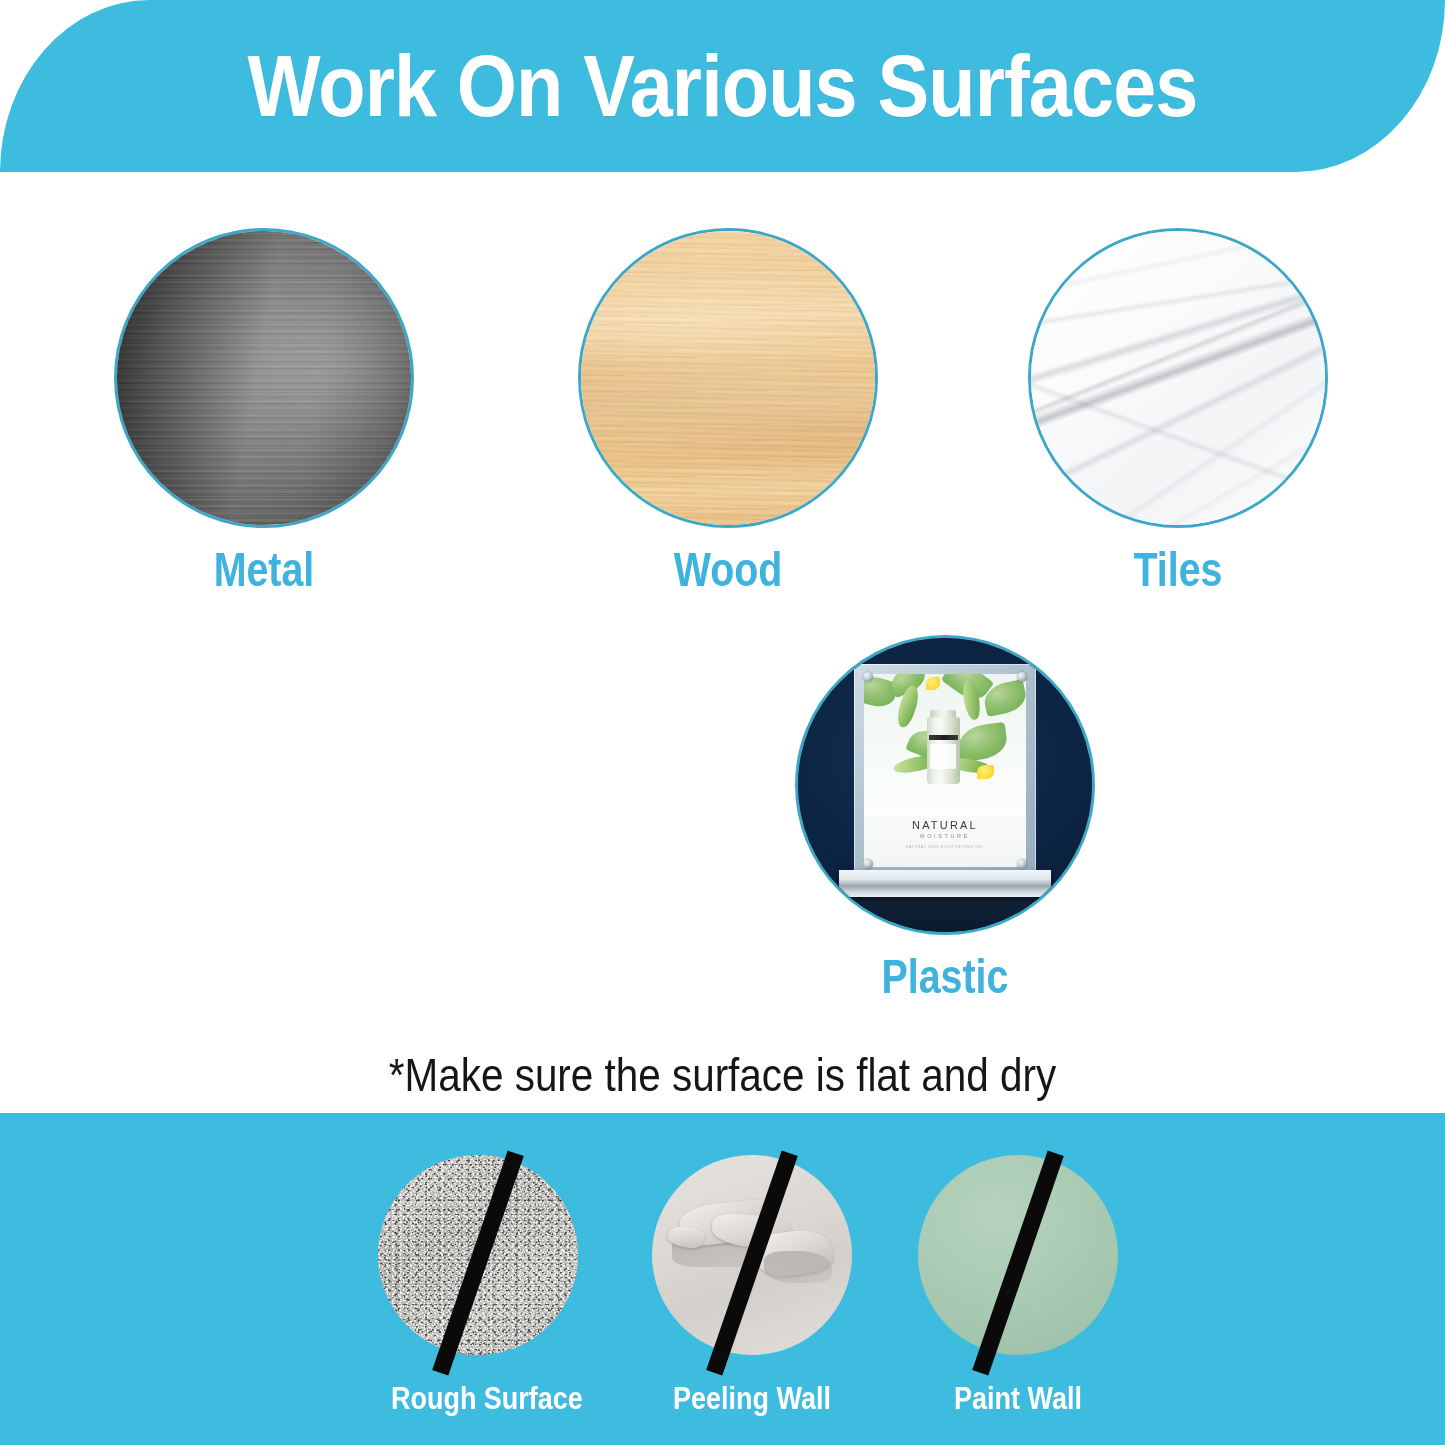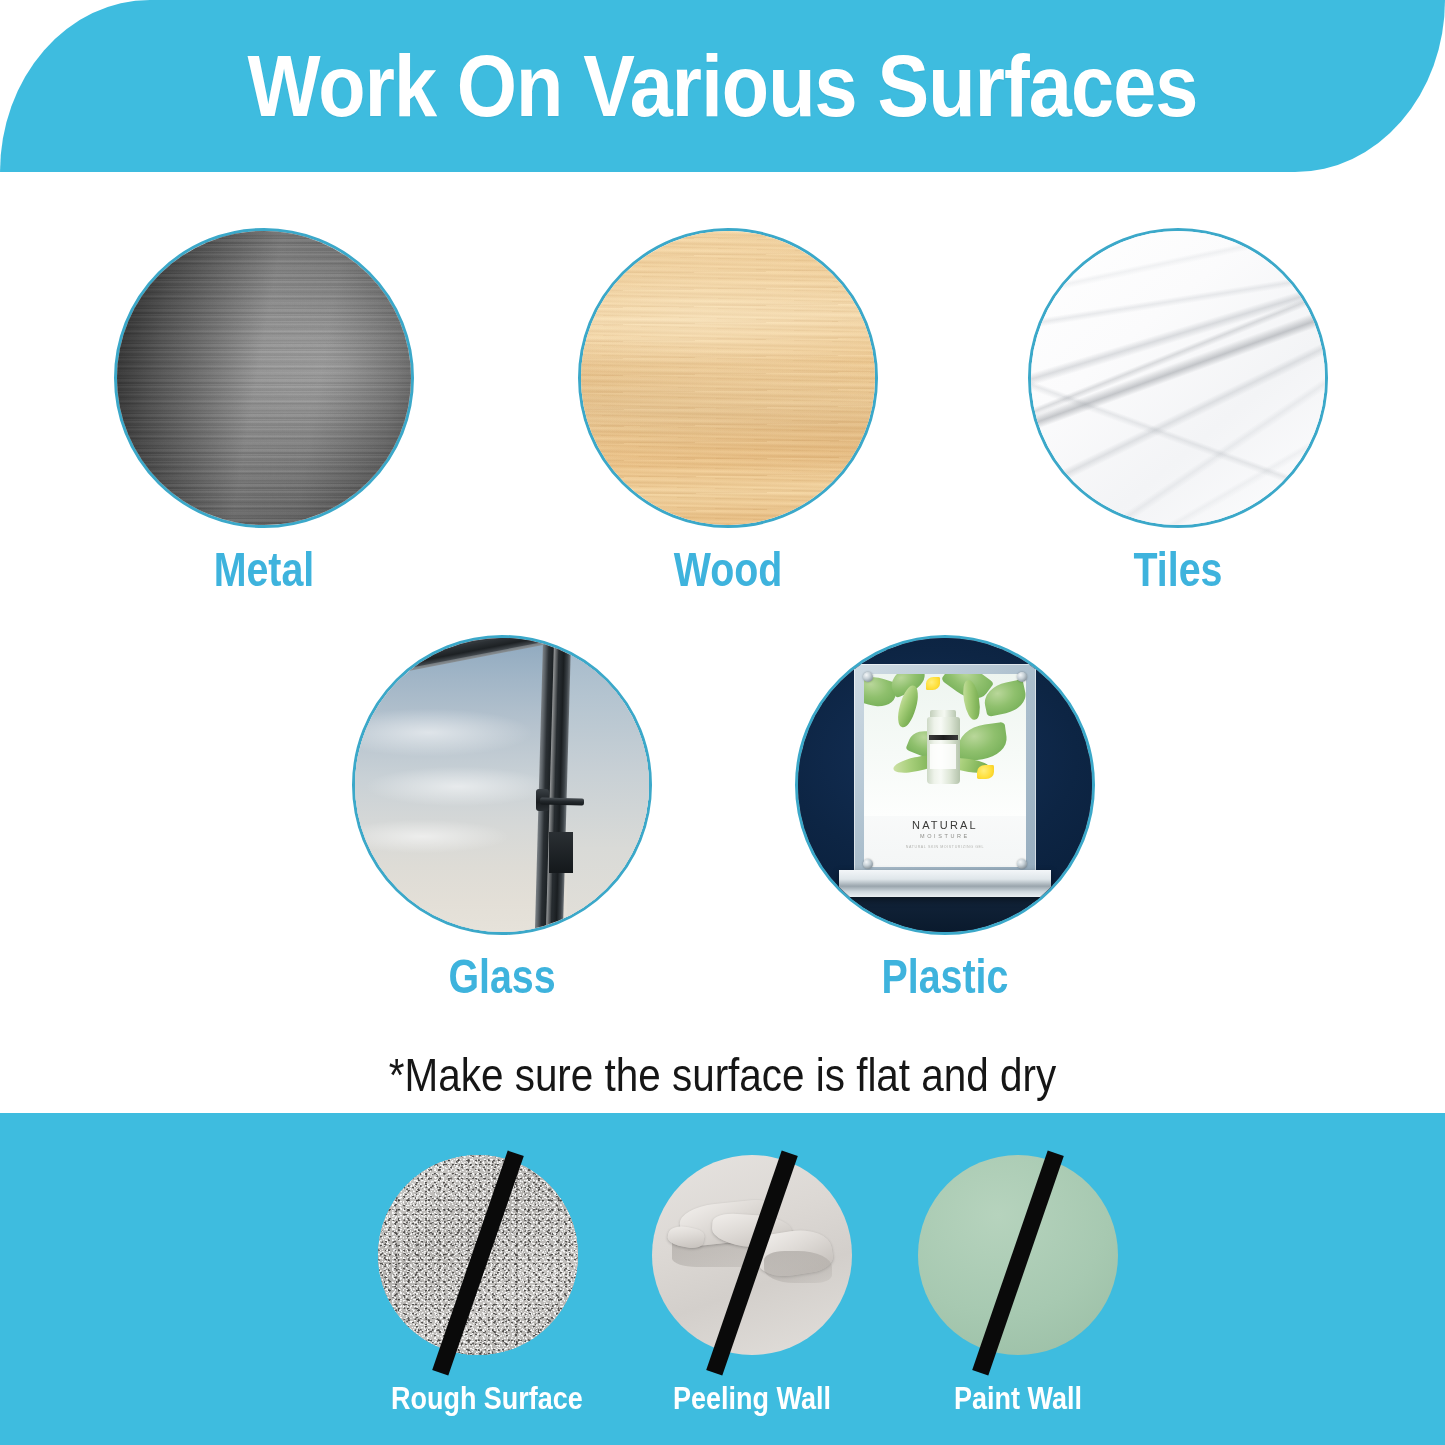--- a/index.html
+++ b/index.html
@@ -414,41 +414,20 @@
     <div class="surface-label" style="top:314px;">Wood</div>
   </div>
 
   <div class="circle-wrap" style="left:1028px; top:228px; width:300px; height:400px;">
     <div class="surface-circle" style="width:300px;height:300px;">
       <div class="tex-marble"></div>
     </div>
     <div class="surface-label" style="top:314px;">Tiles</div>
   </div>
 
-  <div class="circle-wrap" style="left:352px; top:635px; width:300px; height:400px;">
-    <div class="surface-circle" style="width:300px;height:300px;">
-      <div class="tex-glass">
-        <div class="glass-sky"></div>
-        <div class="glass-cloud" style="left:-10%;top:24%;width:70%;height:16%;"></div>
-        <div class="glass-cloud" style="left:4%;top:44%;width:62%;height:13%;"></div>
-        <div class="glass-cloud" style="left:-6%;top:62%;width:58%;height:11%;"></div>
-        <div class="glass-cloud" style="left:70%;top:18%;width:44%;height:14%;"></div>
-        <div class="glass-cloud" style="left:74%;top:50%;width:40%;height:12%;"></div>
-        <div class="glass-rightpane"></div>
-        <div class="glass-mullion"></div>
-        <div class="glass-mullion-hi"></div>
-        <div class="glass-lockblock"></div>
-        <div class="glass-handle-base"></div>
-        <div class="glass-handle"></div>
-        <div class="glass-topframe"></div>
-        <div class="glass-topframe2"></div>
-      </div>
-    </div>
-    <div class="surface-label" style="top:314px;">Glass</div>
-  </div>
 
   <div class="circle-wrap" style="left:795px; top:635px; width:300px; height:400px;">
     <div class="surface-circle" style="width:300px;height:300px;">
       <div class="tex-plastic">
         <div class="plastic-desk"></div>
 
         <div class="acrylic-outer">
           <div class="acrylic-inner">
 
             <div class="poster-art">

